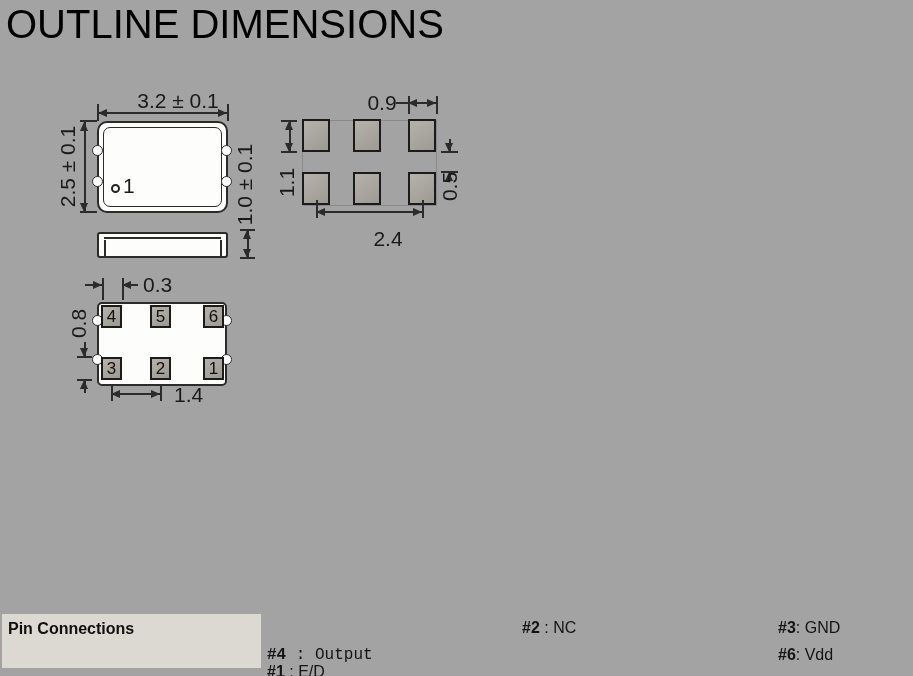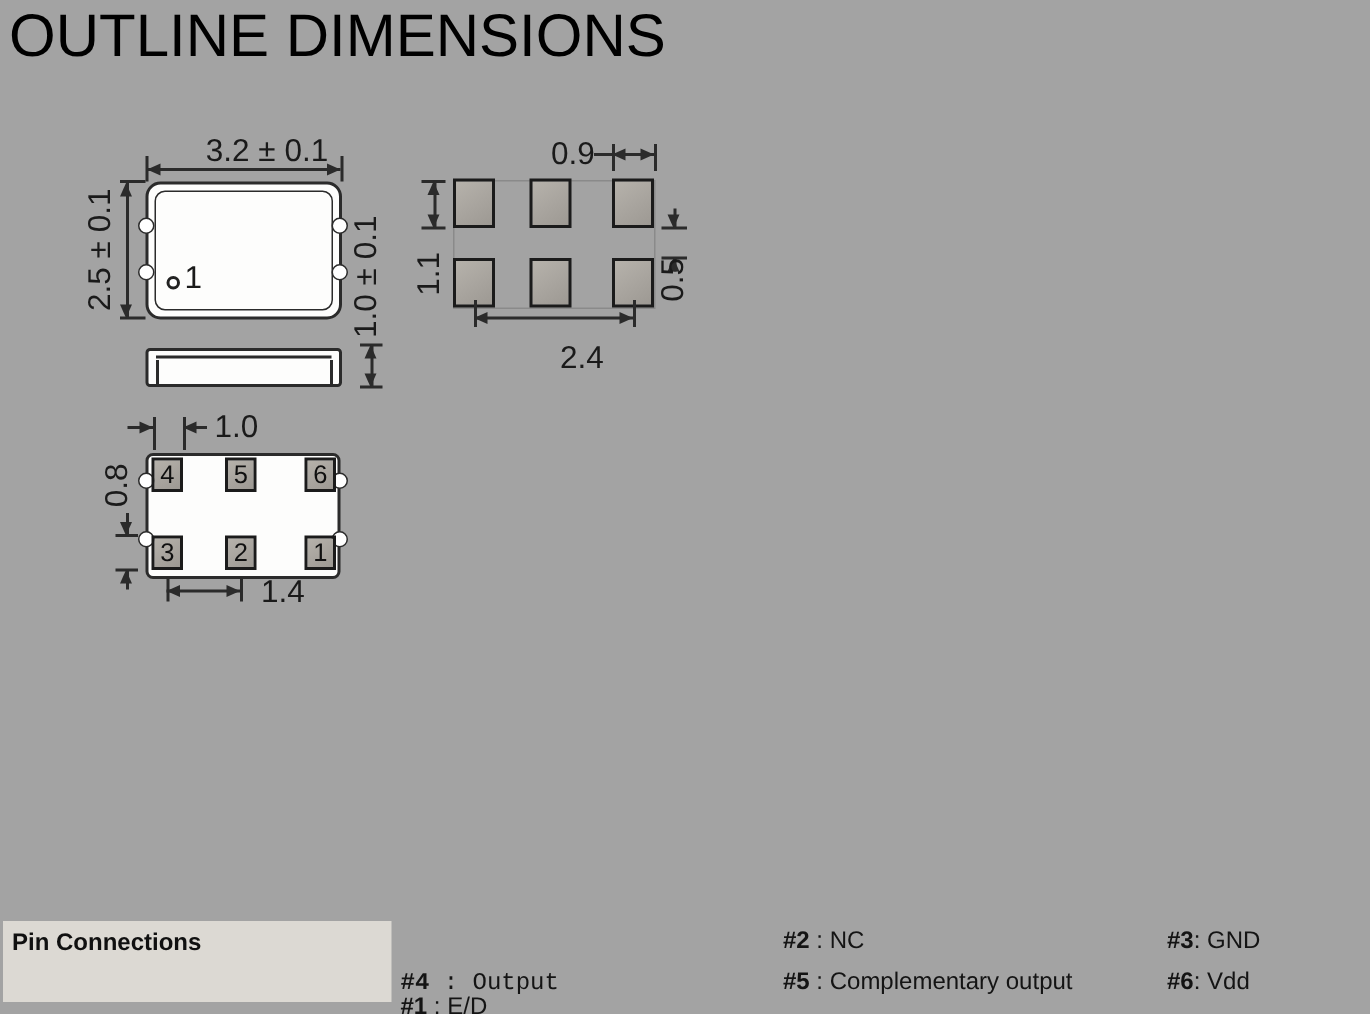--- a/index.html
+++ b/index.html
@@ -111,21 +111,21 @@
 
     <i class="vl" style="left:316px;top:200px;height:18px;"></i>
     <i class="vl" style="left:422px;top:200px;height:18px;"></i>
     <i class="hl" style="left:316px;top:211px;width:106px;"></i>
     <i class="ah ah-l" style="left:316px;top:208px;"></i>
     <i class="ah ah-r" style="left:413px;top:208px;"></i>
     <div class="t tc" style="left:346px;top:228px;width:40px;margin-left:22px;">2.4</div>
   </div>
 
   <div class="abs" style="inset:0;">
-    <div class="t" style="left:143px;top:274px;">1.0</div>
+    <div class="t" style="left:143px;top:274px;">0.3</div>
     <i class="vl" style="left:102px;top:278px;height:22px;"></i>
     <i class="vl" style="left:122px;top:278px;height:22px;"></i>
     <i class="hl" style="left:85px;top:284px;width:17px;"></i>
     <i class="ah ah-r" style="left:93px;top:281px;"></i>
     <i class="hl" style="left:122px;top:284px;width:16px;"></i>
     <i class="ah ah-l" style="left:122px;top:281px;"></i>
 
     <div class="pkg" style="left:97px;top:302px;width:130px;height:84px;border-radius:5px;"></div>
     <i class="notch" style="left:92px;top:315px;"></i>
     <i class="notch" style="left:92px;top:354px;"></i>
@@ -168,17 +168,16 @@
   </div>
 
   <div class="abs" style="inset:0;">
     <div class="graycell" style="left:2px;top:614px;width:259px;height:54px;"></div>
     <div class="pclabel" style="left:8px;top:620px;">Pin Connections</div>
 
     <span class="pc" style="left:267px;top:619px;margin-top:44px;"><b>#1</b><span> : E/D</span></span>
     <span class="pc" style="left:522px;top:619px;"><b>#2</b><span> : NC</span></span>
     <span class="pc" style="left:778px;top:619px;"><b>#3</b><span>: GND</span></span>
     <span class="pc" style="left:267px;top:646px;font-family:Liberation Mono, monospace;"><b>#4</b><span> : Output</span></span>
-    <span class="pc" style="left:522px;top:646px;"><b>#5</b><span> : Complementary output</span></span>
     <span class="pc" style="left:778px;top:646px;"><b>#6</b><span>: Vdd</span></span>
   </div>
 
 </div>
 
 </body></html>

